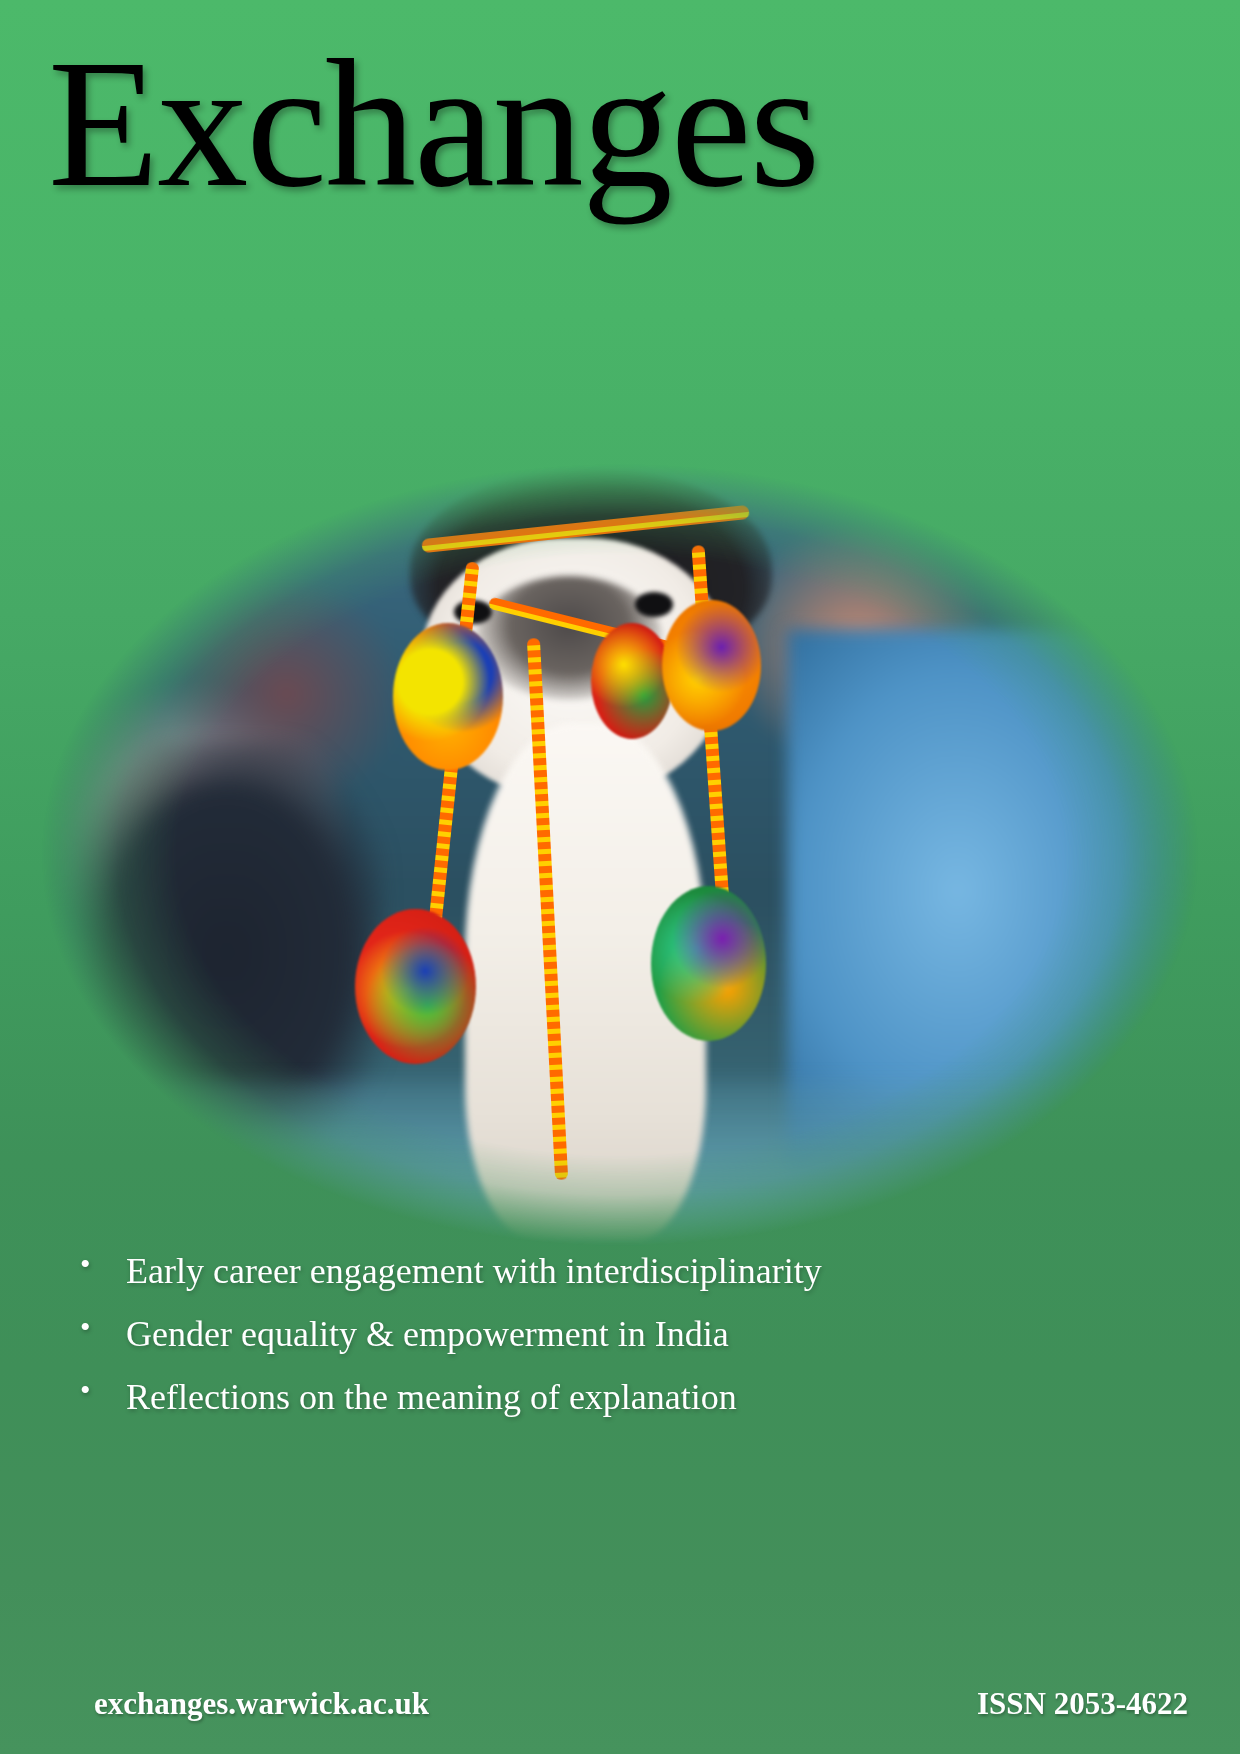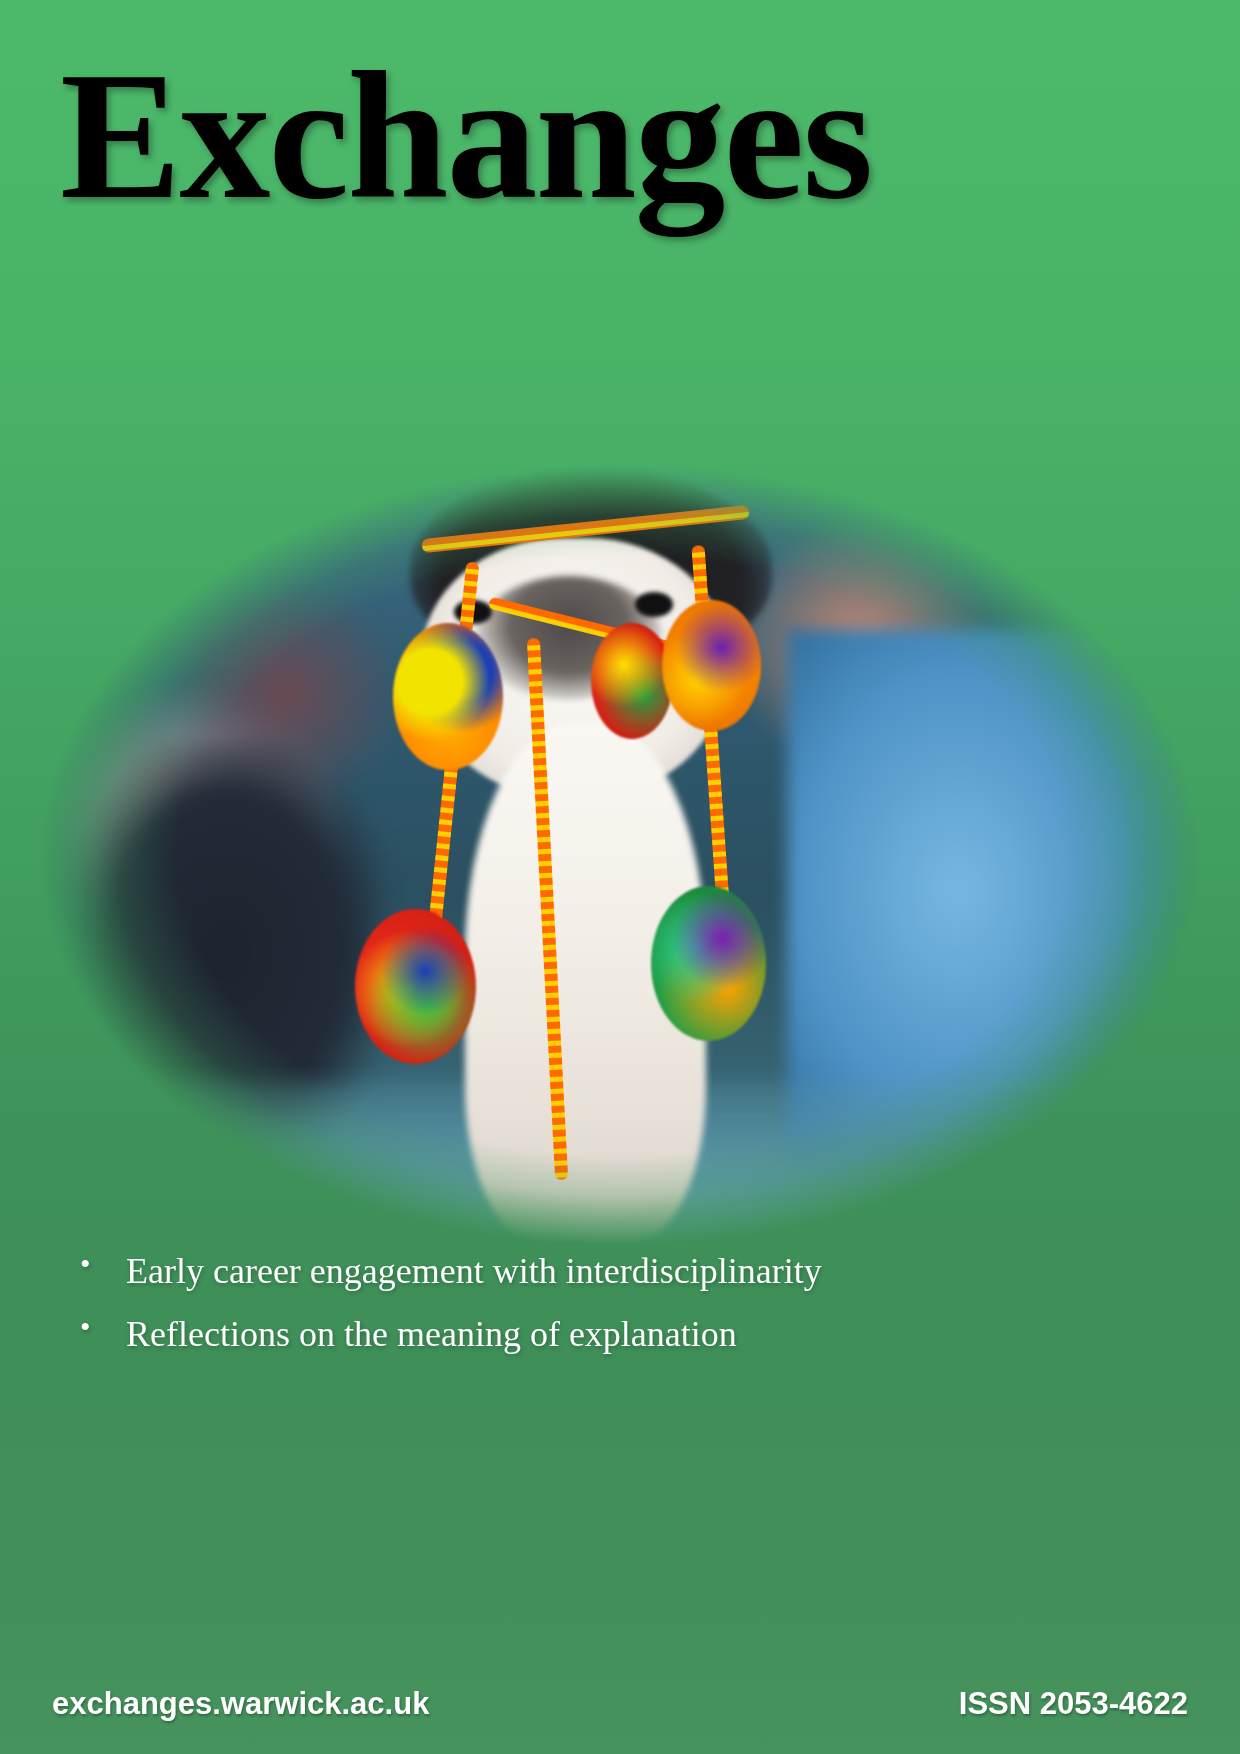--- a/index.html
+++ b/index.html
@@ -32,26 +32,26 @@
   
   .masthead {
     position: absolute;
     top: 38px;
     left: 48px;
     right: 48px;
   }
 
   .journal-title {
     font-family: "Liberation Serif", serif;
-    font-weight: bold;
+    font-weight: normal;
     font-size: 182px;
     line-height: 0.95;
     letter-spacing: -2px;
     color: #000000;
-    margin: 12px;
+    margin: 0;
     text-shadow: 3px 4px 6px rgba(0,0,0,0.30);
     white-space: nowrap;
   }
 
   .journal-subtitle {
     font-family: "Liberation Sans", sans-serif;
     font-weight: bold;
     font-size: 43px;
     color: #ffffff;
     margin: 14px 0 0 4px;
@@ -281,26 +281,27 @@
   .footer {
     position: absolute;
     left: 52px;
     right: 52px;
     bottom: 32px;
     display: flex;
     justify-content: space-between;
     align-items: flex-end;
   }
   .footer-url, .footer-issn {
-    font-family: Liberation Sans, sans-serif;
+    font-family: Liberation Serif, serif;
     font-weight: bold;
     font-size: 31px;
     color: #ffffff;
     text-shadow: 1px 2px 3px rgba(0,0,0,0.30);
     text-decoration: none;
+    margin-left: 42px;
   }
 </style>
 </head>
 <body>
 
 <div class="cover">
 
   <div class="masthead">
     <h1 class="journal-title">Exchanges</h1>
   </div>
@@ -331,20 +332,21 @@
         <div class="pom pom-3"></div>
         <div class="pom pom-4"></div>
         <div class="pom pom-5"></div>
       </div>
     </div>
   </div>
 
   <div class="highlights">
     <ul class="highlights-list">
       <li>Early career engagement with interdisciplinarity</li>
+      <li>Gender equality &amp; empowerment in India</li>
       <li>Reflections on the meaning of explanation</li>
     </ul>
   </div>
 
   <div class="footer">
     <a class="footer-url" href="#">exchanges.warwick.ac.uk</a>
     <span class="footer-issn">ISSN 2053-4622</span>
   </div>
 
 </div>

